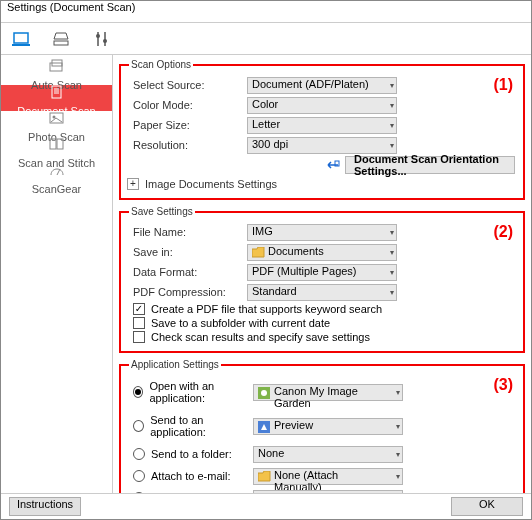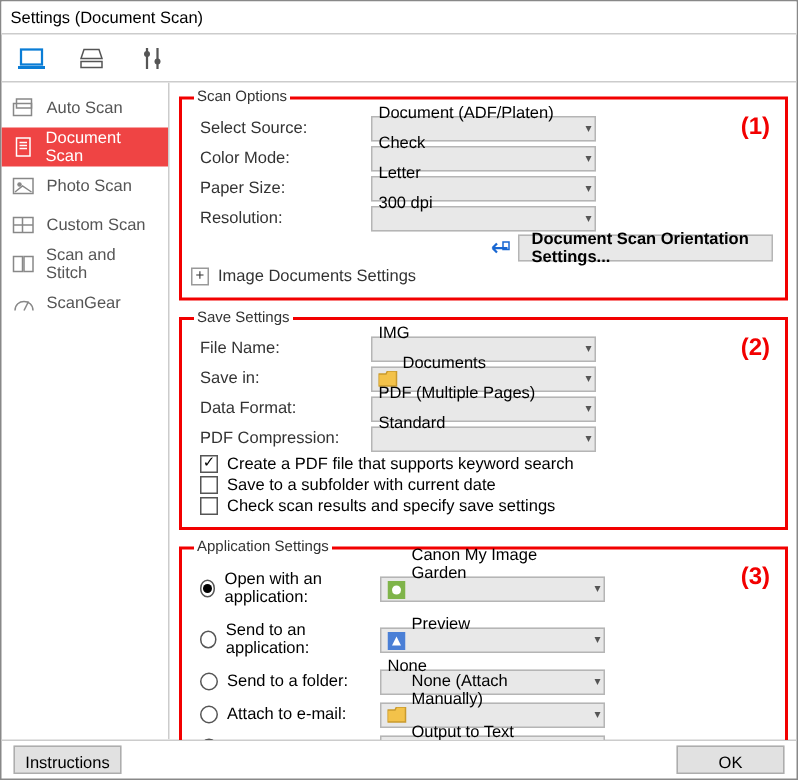--- a/index.html
+++ b/index.html
@@ -17,21 +17,21 @@
     display: flex;
     flex-direction: column;
     background: #fff;
     position: relative;
   }
   .titlebar {
     height: 22px;
     background: #fff;
     border-bottom: 1px solid #ccc;
     display: flex;
-    align-items: center;
+    align-items: flex-start;
     padding: 0 6px;
     font-size: 11px;
   }
   .toolbar {
     height: 32px;
     display: flex;
     align-items: center;
     padding: 0 10px;
     gap: 18px;
     border-bottom: 1px solid #ccc;
@@ -53,20 +53,21 @@
     padding-top: 4px;
   }
   .sidebar-item {
     height: 26px;
     display: flex;
     align-items: center;
     gap: 6px;
     padding: 0 6px;
     color: #555;
     cursor: default;
+    flex-direction: column;
   }
   .sidebar-item .sicon {
     width: 18px; display:flex; align-items:center; justify-content:center;
     color: #888;
   }
   .sidebar-item.selected {
     background: #ef4444;
     color: #fff;
   }
   .sidebar-item.selected .sicon { color: #fff; }
@@ -100,27 +101,27 @@
     margin: 2px 0;
     min-height: 18px;
   }
   .row .lbl {
     width: 120px;
     padding-left: 6px;
     color: #333;
   }
   .sel {
     display: flex;
-    align-items: flex-end;
+    align-items: flex-start;
     background: #e8e8e8;
     border: 1px solid #b5b5b5;
     height: 17px;
     width: 150px;
     position: relative;
-    padding: 0 14px 12px 4px;
+    padding: 0 14px 0 4px;
     font-size: 11px;
   }
   .sel .chev {
     position: absolute; right: 2px; top: 50%;
     transform: translateY(-50%);
     font-size: 8px; color: #555;
   }
   .sel.wfolder { padding-left: 20px; }
   .sel .ficon { position:absolute; left:3px; top:1px; width:14px; height:14px; display:flex; align-items:center; justify-content:center; }
   .orient-row { display:flex; justify-content:flex-end; align-items:center; gap:4px; padding-right:2px; margin-top:2px;font-weight:bold; }
@@ -148,21 +149,21 @@
     display: flex;
     align-items: center;
     padding: 0 8px;
     gap: 6px;
   }
   .footer .spacer { flex: 1; }
   .footer .fbtn {
     background: #e1e1e1;
     border: 1px solid #adadad;
     height: 19px; min-width: 72px;
-    display:flex; align-items:flex-end; justify-content:center;
+    display:flex; align-items:flex-start; justify-content:center;
     font-size: 11px;
   }
   .main::-webkit-scrollbar { width:16px; }
 </style>
 </head>
 <body>
 
 <div class="window">
 
   <div class="titlebar">
@@ -220,30 +221,20 @@
               <rect x="1" y="2" width="13" height="10" fill="none" stroke="currentColor"></rect>
               <circle cx="5" cy="6" r="1.5" fill="currentColor"></circle>
               <path d="M2 11 L7 7 L13 11" fill="none" stroke="currentColor"></path>
             </svg>
           </span>
         <span>Photo Scan</span>
       </div>
       <div class="sidebar-item">
         <span class="sicon">
             <svg width="16" height="14">
-              <rect x="1" y="2" width="13" height="10" fill="none" stroke="currentColor"></rect>
-              <line x1="1" y1="7" x2="14" y2="7" stroke="currentColor"></line>
-              <line x1="7" y1="2" x2="7" y2="12" stroke="currentColor"></line>
-            </svg>
-          </span>
-        <span>Custom Scan</span>
-      </div>
-      <div class="sidebar-item">
-        <span class="sicon">
-            <svg width="16" height="14">
               <rect x="1" y="2" width="6" height="10" fill="none" stroke="currentColor"></rect>
               <rect x="8" y="2" width="6" height="10" fill="none" stroke="currentColor"></rect>
             </svg>
           </span>
         <span>Scan and Stitch</span>
       </div>
       <div class="sidebar-item">
         <span class="sicon">
             <svg width="16" height="14">
               <path d="M2 12 C2 4 14 4 14 12" fill="none" stroke="currentColor"></path>
@@ -263,21 +254,21 @@
         <div class="row">
           <span class="lbl">Select Source:</span>
           <div class="sel">
             <span>Document (ADF/Platen)</span>
             <span class="chev">▾</span>
           </div>
         </div>
         <div class="row">
           <span class="lbl">Color Mode:</span>
           <div class="sel">
-            <span>Check</span>
+            <span>Color</span>
             <span class="chev">▾</span>
           </div>
         </div>
         <div class="row">
           <span class="lbl">Paper Size:</span>
           <div class="sel">
             <span>Letter</span>
             <span class="chev">▾</span>
           </div>
         </div>

